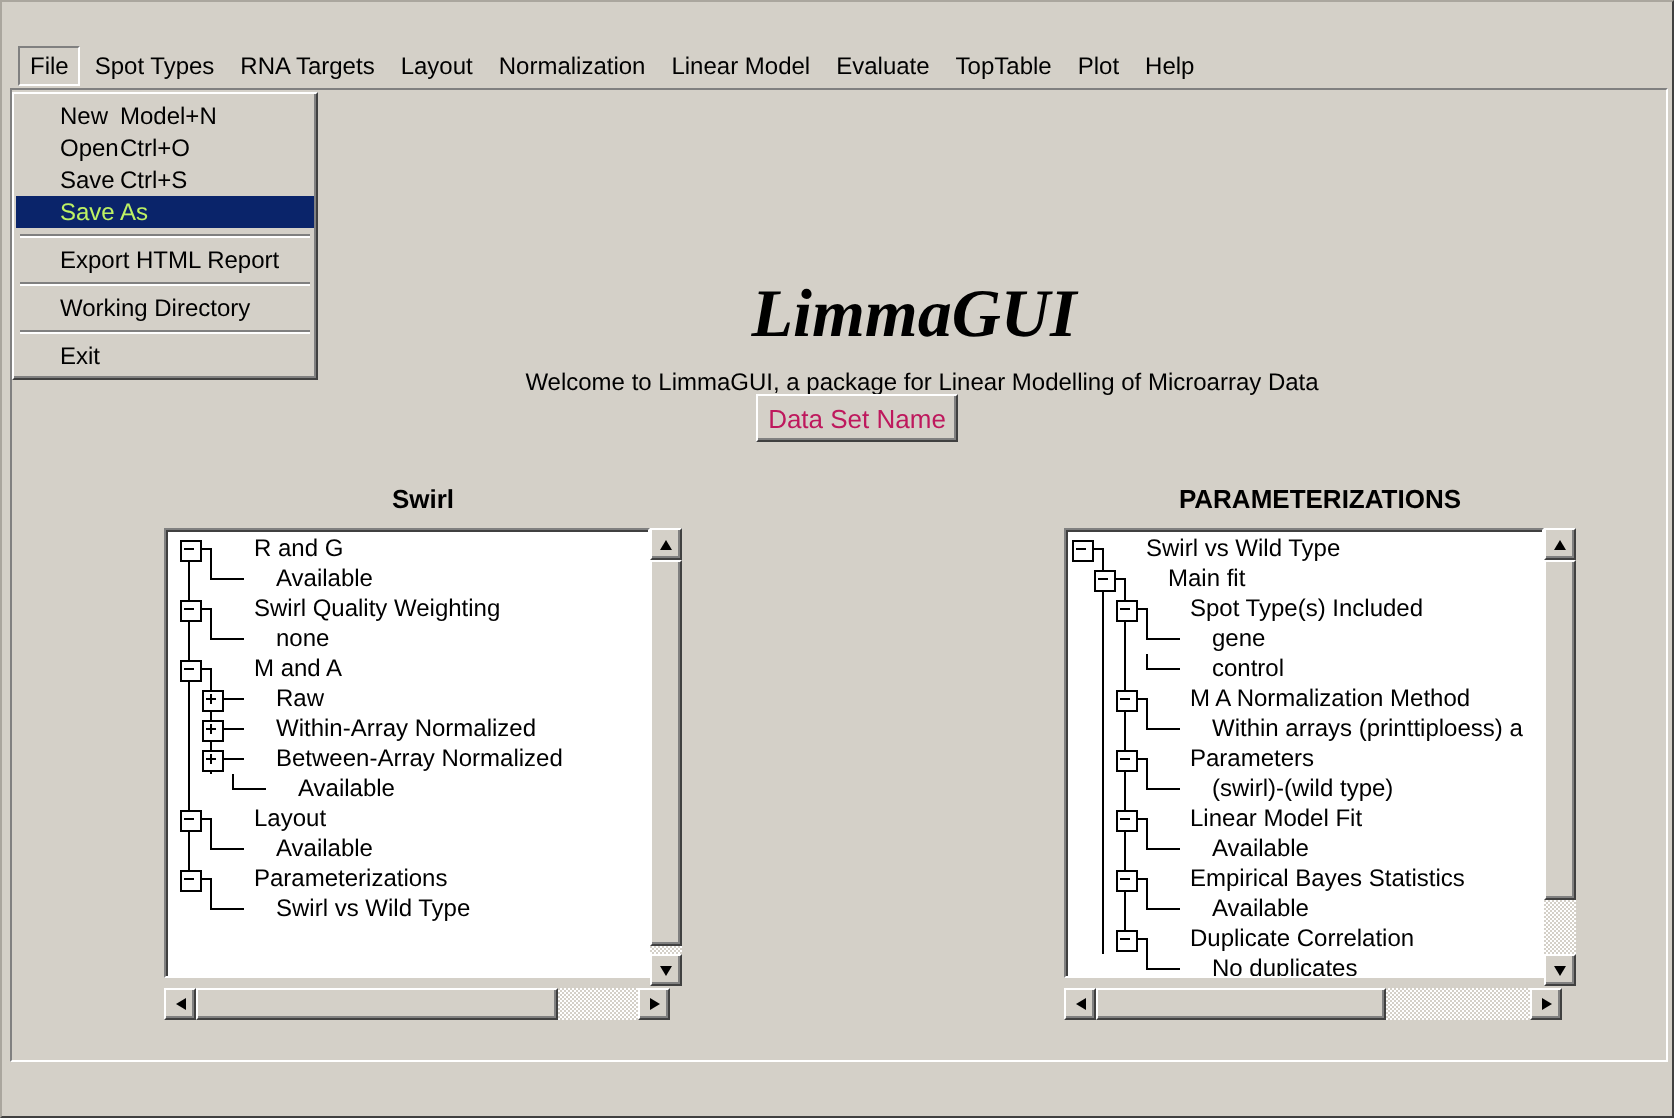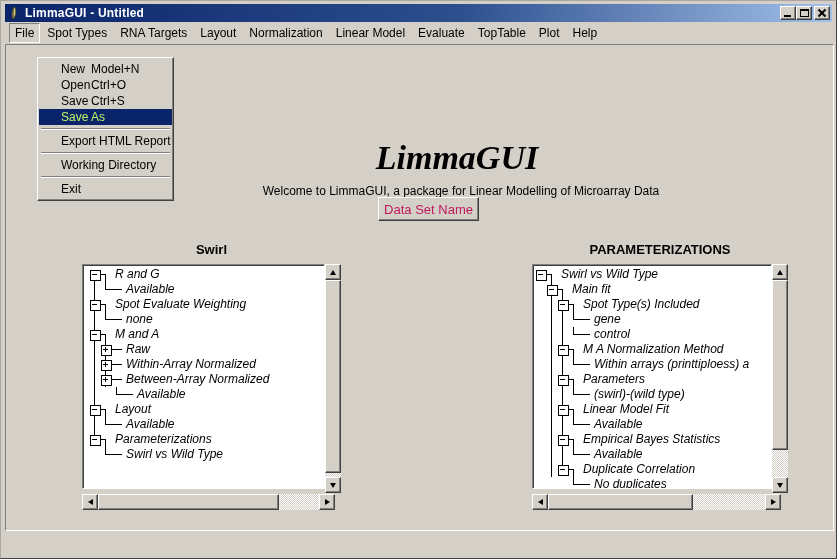--- a/index.html
+++ b/index.html
@@ -28,23 +28,23 @@
   .g-x::before{transform:rotate(45deg);} .g-x::after{transform:rotate(-45deg);}
   
   .menubar{position:absolute;left:4px;top:21px;right:4px;height:22px;
     display:flex;align-items:center;font-size:12px;padding-left:4px;background:var(--base);}
   .mitem{padding:2px 5px;margin-right:1px;border:1px solid transparent;white-space:nowrap;color:#000;text-align:center;}
   .mitem.active{border-color:#808080 #fff #fff #808080;background:var(--base);}
   
   .client{position:absolute;left:4px;top:43px;width:829px;height:487px;
     border:1px solid;border-color:#808080 #fff #fff #808080;background:var(--base);padding-left:26px;}
   
-  .dropdown{position:absolute;left:5px;top:56px;width:137px;background:var(--base);
+  .dropdown{position:absolute;left:5px;top:45px;width:153px;background:var(--base);
     border:1px solid;border-color:#fff #404040 #404040 #fff;
-    box-shadow:inset -1px -1px 0 #808080;padding:3px 1px;z-index:50;font-size:12px;margin-left:31px;}
+    box-shadow:inset -1px -1px 0 #808080;padding:3px 1px;z-index:50;font-size:12px;}
   .mrow{position:relative;height:16px;line-height:16px;padding-left:22px;color:#000;white-space:nowrap;}
   .mrow .shortcut{position:absolute;left:52px;top:0;}
   .mrow.hl{background:var(--hl);color:#bef264;}
   .msep{height:2px;border-top:1px solid #808080;border-bottom:1px solid #fff;margin:3px 2px;}
   
   .hero-title{position:absolute;left:61px;top:94px;width:780px;text-align:center;
     font-family:"Liberation Serif",serif;font-style:italic;font-weight:bold;font-size:34px;color:#000;}
   .hero-sub{position:absolute;left:65px;top:139px;width:780px;text-align:center;font-size:12px;color:#000;}
   .ds-btn{position:absolute;left:377px;top:196px;width:101px;height:24px;background:var(--base);
     border:1px solid;border-color:#fff #404040 #404040 #fff;box-shadow:inset -1px -1px 0 #808080;
@@ -53,21 +53,21 @@
   .tree-header{position:absolute;top:241px;text-align:center;font-size:13px;font-weight:bold;color:#000;}
   .th-left{left:81px;width:259px;} .th-right{left:531px;width:256px;}
   
   .tree-box{position:absolute;top:263px;height:225px;background:#fff;overflow:hidden;
     border:1px solid;border-color:#808080 #fff #fff #808080;box-shadow:inset 1px 1px 0 #404040;
     font-size:12px;color:#000;}
   .tb-left{left:81px;width:243px;} .tb-right{left:531px;width:240px;}
   .tree-rows{padding-top:2px;}
   .tb-left .tree-rows{padding-left:6px;} .tb-right .tree-rows{padding-left:2px;}
   .trow{height:15px;display:flex;align-items:center;white-space:nowrap;}
-  .tlabel{margin-left:4px;line-height:15px;font-style:italic;}
+  .tlabel{margin-left:16px;line-height:15px;}
   .cell{width:11px;height:15px;flex:0 0 11px;position:relative;}
   .c-i{background:linear-gradient(#000,#000) no-repeat 5px 0/1px 100%;}
   .c-d{background:linear-gradient(#000,#000) no-repeat 0 7px/100% 1px;}
   .c-l::before{content:"";position:absolute;left:5px;top:0;width:1px;height:8px;background:#000;}
   .c-l::after{content:"";position:absolute;left:5px;top:7px;width:6px;height:1px;background:#000;}
   .c-j::before{content:"";position:absolute;left:0;top:7px;width:6px;height:1px;background:#000;}
   .c-j::after{content:"";position:absolute;left:5px;top:7px;width:1px;height:8px;background:#000;}
   .c-m::before,.c-n::before,.c-u::before,.c-e::before,.c-q::before{content:"";position:absolute;
     left:1px;top:3px;width:9px;height:9px;background:#fff;border:1px solid #000;}
   .c-m::after,.c-n::after,.c-u::after,.c-e::after,.c-q::after{content:"";position:absolute;
@@ -98,38 +98,20 @@
   .tri-up{width:0;height:0;border-left:3px solid transparent;border-right:3px solid transparent;border-bottom:5px solid #000;}
   .tri-down{width:0;height:0;border-left:3px solid transparent;border-right:3px solid transparent;border-top:5px solid #000;}
   .tri-left{width:0;height:0;border-top:3px solid transparent;border-bottom:3px solid transparent;border-right:5px solid #000;}
   .tri-right{width:0;height:0;border-top:3px solid transparent;border-bottom:3px solid transparent;border-left:5px solid #000;}
 </style>
 </head>
 <body>
 
 <div class="window">
 
-  <div class="titlebar">
-    <svg class="app-icon" viewBox="0 0 14 14">
-      <path d="M7.2 0.8 C9.4 3.2 9.6 8.4 6.6 12.6 L5.6 12.6 C4.4 8.2 5.2 3.6 7.2 0.8 Z" fill="#d9c98c" stroke="#44431f" stroke-width="0.9"></path>
-      <path d="M6.4 3 L6.1 13.6" stroke="#44431f" stroke-width="0.8" fill="none"></path>
-    </svg>
-    <span class="title-text">LimmaGUI - Untitled</span>
-    <div class="winbtns">
-      <div class="wbtn">
-          <span class="g-min"></span>
-        </div>
-      <div class="wbtn">
-          <span class="g-max"></span>
-        </div>
-      <div class="wbtn close">
-          <span class="g-x"></span>
-        </div>
-    </div>
-  </div>
 
   <div class="menubar">
       <span class="mitem active">File</span>
       <span class="mitem">Spot Types</span>
       <span class="mitem">RNA Targets</span>
       <span class="mitem">Layout</span>
       <span class="mitem">Normalization</span>
       <span class="mitem">Linear Model</span>
       <span class="mitem">Evaluate</span>
       <span class="mitem">TopTable</span>
@@ -156,21 +138,21 @@
         </div>
         <div class="trow">
           <span class="cell c-i"></span>
           <span class="cell c-l"></span>
           <span class="cell c-d"></span>
           <span class="tlabel">Available</span>
         </div>
         <div class="trow">
           <span class="cell c-u"></span>
           <span class="cell c-j"></span>
-          <span class="tlabel">Spot Evaluate Weighting</span>
+          <span class="tlabel">Swirl Quality Weighting</span>
         </div>
         <div class="trow">
           <span class="cell c-i"></span>
           <span class="cell c-l"></span>
           <span class="cell c-d"></span>
           <span class="tlabel">none</span>
         </div>
         <div class="trow">
           <span class="cell c-u"></span>
           <span class="cell c-j"></span>

